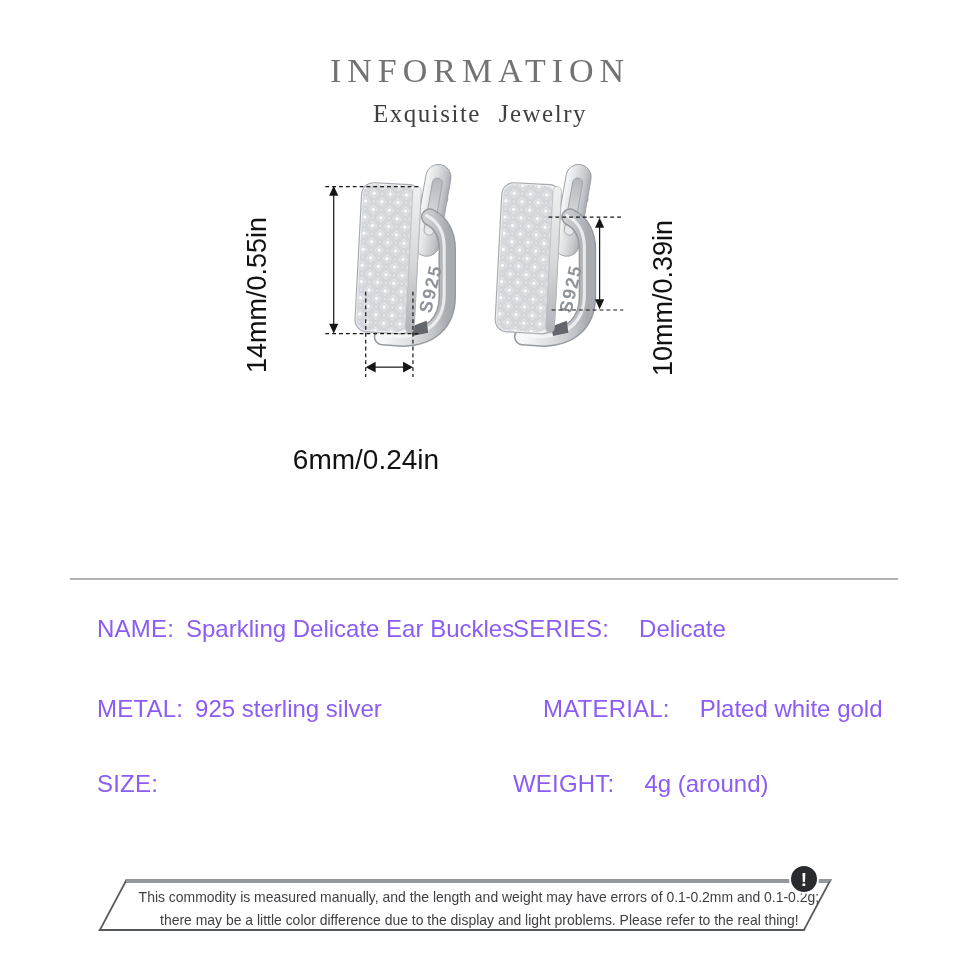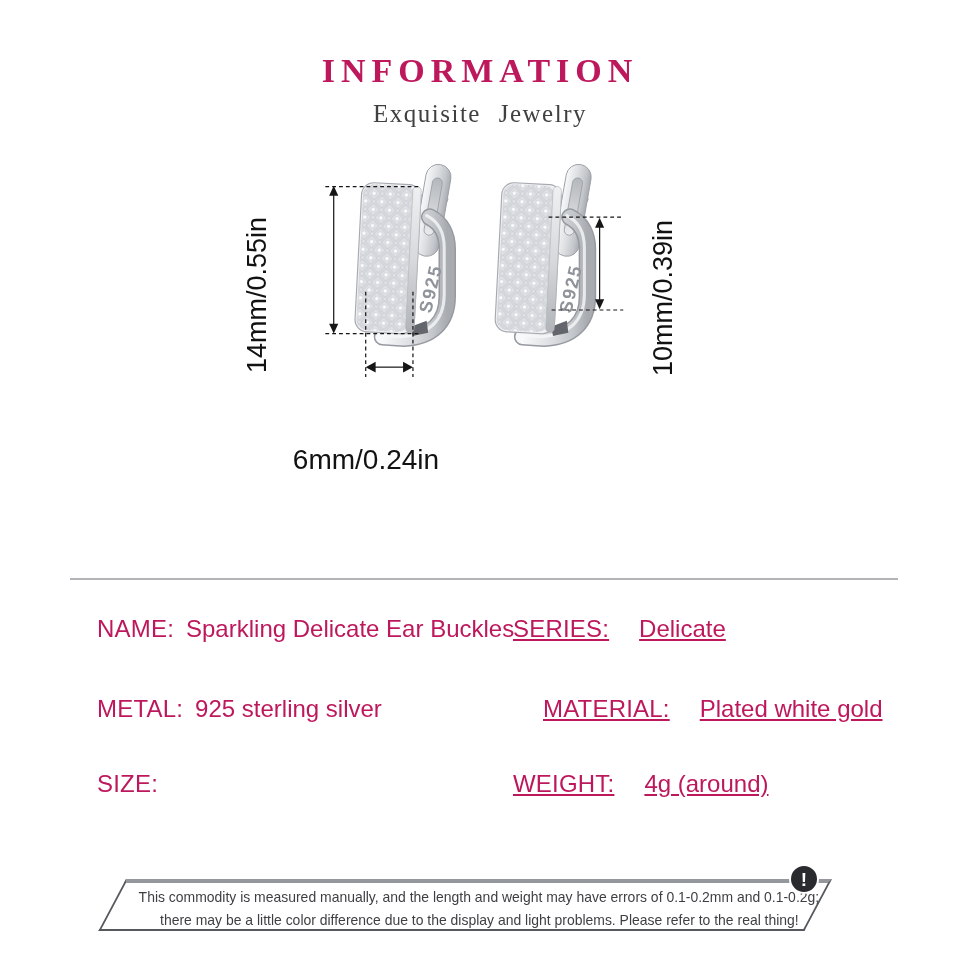--- a/index.html
+++ b/index.html
@@ -1,38 +1,38 @@
 <!DOCTYPE html>
 <html><head>
 <meta charset="utf-8">
 <style>
   html,body{margin:0;padding:0;}
   body{width:960px;height:960px;background:#ffffff;font-family:"Liberation Sans",sans-serif;position:relative;overflow:hidden;}
   .page{position:absolute;inset:0;background:#ffffff;}
 
   
   .hdr{position:absolute;top:52px;left:0;width:960px;text-align:center;}
-  .hdr h1{margin:0;font-family:"Liberation Serif",serif;font-weight:700;font-size:34px;letter-spacing:6px;color:#be185d;}
+  .hdr h1{margin:0;font-family:"Liberation Serif",serif;font-weight:400;font-size:34px;letter-spacing:6px;color:#737373;}
   .hdr .sub{margin-top:10px;font-family:"Liberation Serif",serif;font-size:25px;letter-spacing:1.5px;word-spacing:10px;color:#404040;}
 
   
   .stage{position:absolute;left:0;top:150px;width:960px;height:480px;}
   .stage svg{position:absolute;left:0;top:0;}
   .dim-label{position:absolute;font-size:27px;color:#121212;white-space:nowrap;}
   .dim-label.vert{transform:translate(-50%,-50%) rotate(-90deg);}
   .dim-label.horiz{transform:translate(-50%,-50%);font-size:28px;}
 
   
   .divider{position:absolute;left:70px;top:578px;width:828px;height:2px;background:#b2b3b6;}
 
   
-  .spec-cell{position:absolute;display:flex;align-items:baseline;font-size:24px;color:#be185d;white-space:nowrap;}
+  .spec-cell{position:absolute;display:flex;align-items:baseline;font-size:24px;color:#8b5cf6;white-space:nowrap;}
   .spec-cell .lbl{letter-spacing:0.2px;}
   .spec-cell.gl{gap:12px;}
-  .spec-cell.gr{gap:30px;text-decoration:underline;}
+  .spec-cell.gr{gap:30px;}
   .c1{left:97px;top:615px;}  .c2{left:513px;top:615px;}
   .c3{left:97px;top:695px;}  .c4{left:513px;top:695px;margin-left:30px;}
   .c5{left:97px;top:770px;}  .c6{left:513px;top:770px;}
 
   
   .notice{position:absolute;left:126px;top:879px;width:706px;height:52px;}
   .notice-shape{position:absolute;inset:0;background:#ffffff;border:2px solid #55585c;border-top:4px solid #94979b;transform:skewX(-28deg);transform-origin:top left;}
   .notice-text{position:absolute;inset:0;display:flex;flex-direction:column;justify-content:center;align-items:center;padding-top:6px;}
   .notice-text .ln{font-size:15px;line-height:23px;color:#3d3f42;white-space:nowrap;transform:scaleX(0.93);}
   .notice-icon{position:absolute;left:663px;top:-15px;width:30px;height:30px;background:#2a2b2e;border:2px solid #ffffff;border-radius:50%;box-sizing:border-box;display:flex;align-items:center;justify-content:center;color:#ffffff;font-weight:bold;font-size:19px;line-height:1;}

